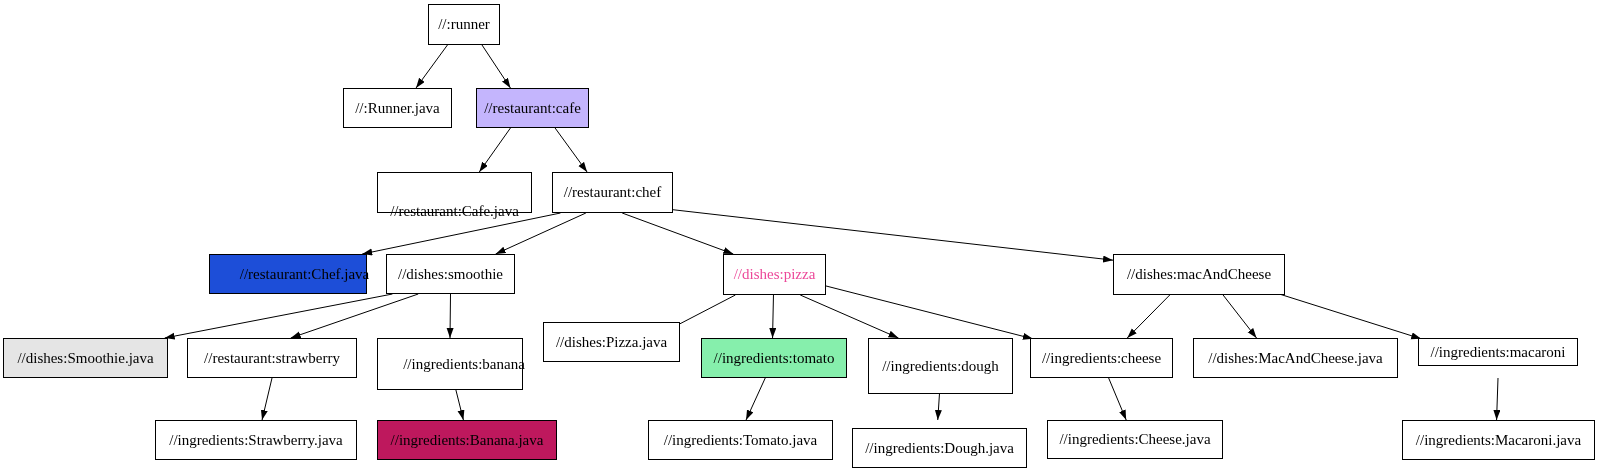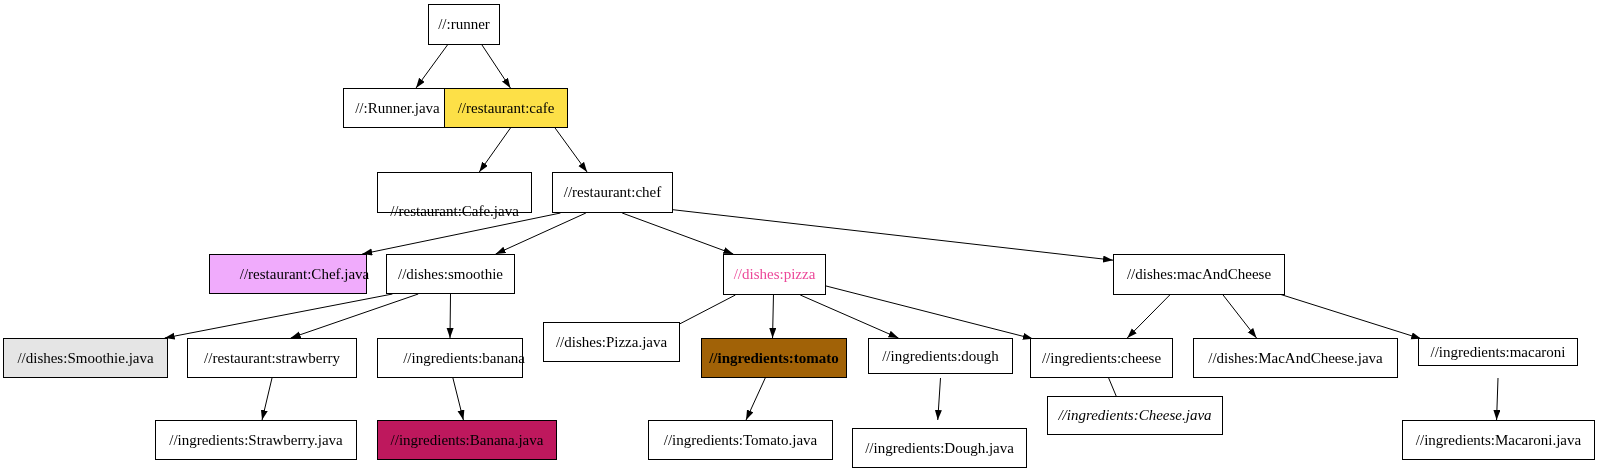--- a/index.html
+++ b/index.html
@@ -66,57 +66,57 @@
       <line x1="940.5" y1="378" x2="937.75" y2="420" stroke="#000000" stroke-width="1" marker-end="url(#arrow)"></line>
       <line x1="1108.65" y1="378" x2="1126.2" y2="420" stroke="#000000" stroke-width="1" marker-end="url(#arrow)"></line>
       <line x1="1498" y1="378" x2="1496.57" y2="420" stroke="#000000" stroke-width="1" marker-end="url(#arrow)"></line>
     </svg>
 <div class="node" style="left: 428px; top: 4px; width: 72px; height: 41px; border-color: rgb(0, 0, 0); background: rgb(255, 255, 255);">
     <span class="label" style="color: rgb(0, 0, 0);">//:runner</span>
   </div>
     <div class="node" style="left: 343px; top: 88px; width: 109px; height: 40px; border-color: rgb(0, 0, 0); background: rgb(255, 255, 255);">
     <span class="label" style="color: rgb(0, 0, 0);">//:Runner.java</span>
   </div>
-    <div class="node" style="left: 444px; top: 88px; width: 124px; height: 40px; border-color: rgb(0, 0, 0); background: #fde047;">
+    <div class="node" style="left: 476px; top: 88px; width: 113px; height: 40px; border-color: rgb(0, 0, 0); background: #c4b5fd;">
     <span class="label" style="color: rgb(0, 0, 0);">//restaurant:cafe</span>
   </div>
     <div class="node" style="left: 377px; top: 172px; width: 155px; height: 41px; border-color: rgb(0, 0, 0); background: rgb(255, 255, 255);">
     <span class="label" style="color: rgb(0, 0, 0); margin-top: 37px;">//restaurant:Cafe.java</span>
   </div>
     <div class="node" style="left: 552px; top: 172px; width: 121px; height: 41px; border-color: rgb(0, 0, 0); background: rgb(255, 255, 255);">
     <span class="label" style="color: rgb(0, 0, 0);">//restaurant:chef</span>
   </div>
-    <div class="node" style="left: 209px; top: 254px; width: 158px; height: 40px; border-color: rgb(0, 0, 0); background: #f0abfc; padding-left: 33px;">
+    <div class="node" style="left: 209px; top: 254px; width: 158px; height: 40px; border-color: rgb(0, 0, 0); background: #1d4ed8; padding-left: 33px;">
     <span class="label" style="color: rgb(0, 0, 0);">//restaurant:Chef.java</span>
   </div>
     <div class="node" style="left: 386px; top: 254px; width: 129px; height: 40px; border-color: rgb(0, 0, 0); background: rgb(255, 255, 255);">
     <span class="label" style="color: rgb(0, 0, 0);">//dishes:smoothie</span>
   </div>
     <div class="node" style="left: 723px; top: 254px; width: 103px; height: 41px; border-color: rgb(0, 0, 0); background: rgb(255, 255, 255);">
     <span class="label" style="color: #ec4899;">//dishes:pizza</span>
   </div>
     <div class="node" style="left: 1113px; top: 254px; width: 172px; height: 41px; border-color: rgb(0, 0, 0); background: rgb(255, 255, 255);">
     <span class="label" style="color: rgb(0, 0, 0);">//dishes:macAndCheese</span>
   </div>
     <div class="node" style="left: 3px; top: 338px; width: 165px; height: 40px; border-color: rgb(0, 0, 0); background: #e5e5e5;">
     <span class="label" style="color: rgb(0, 0, 0);">//dishes:Smoothie.java</span>
   </div>
     <div class="node" style="left: 187px; top: 338px; width: 170px; height: 40px; border-color: rgb(0, 0, 0); background: rgb(255, 255, 255);">
     <span class="label" style="color: rgb(0, 0, 0);">//restaurant:strawberry</span>
   </div>
-    <div class="node" style="left: 377px; top: 338px; width: 146px; height: 40px; border-color: rgb(0, 0, 0); background: rgb(255, 255, 255); padding-left: 28px;">
+    <div class="node" style="left: 377px; top: 338px; width: 146px; height: 52px; border-color: rgb(0, 0, 0); background: rgb(255, 255, 255); padding-left: 28px;">
     <span class="label" style="color: rgb(0, 0, 0);">//ingredients:banana</span>
   </div>
     <div class="node" style="left: 543px; top: 322px; width: 137px; height: 40px; border-color: rgb(0, 0, 0); background: rgb(255, 255, 255);">
     <span class="label" style="color: rgb(0, 0, 0);">//dishes:Pizza.java</span>
   </div>
-    <div class="node" style="left: 701px; top: 338px; width: 146px; height: 40px; border-color: rgb(0, 0, 0); background: #a16207; font-weight: bold;">
+    <div class="node" style="left: 701px; top: 338px; width: 146px; height: 40px; border-color: rgb(0, 0, 0); background: #86efac;">
     <span class="label" style="color: rgb(0, 0, 0);">//ingredients:tomato</span>
   </div>
-    <div class="node" style="left: 868px; top: 338px; width: 145px; height: 36px; border-color: rgb(0, 0, 0); background: rgb(255, 255, 255);">
+    <div class="node" style="left: 868px; top: 338px; width: 145px; height: 56px; border-color: rgb(0, 0, 0); background: rgb(255, 255, 255);">
     <span class="label" style="color: rgb(0, 0, 0);">//ingredients:dough</span>
   </div>
     <div class="node" style="left: 1030px; top: 338px; width: 143px; height: 40px; border-color: rgb(0, 0, 0); background: rgb(255, 255, 255);">
     <span class="label" style="color: rgb(0, 0, 0);">//ingredients:cheese</span>
   </div>
     <div class="node" style="left: 1193px; top: 338px; width: 205px; height: 40px; border-color: rgb(0, 0, 0); background: rgb(255, 255, 255);">
     <span class="label" style="color: rgb(0, 0, 0);">//dishes:MacAndCheese.java</span>
   </div>
     <div class="node" style="left: 1418px; top: 338px; width: 160px; height: 28px; border-color: rgb(0, 0, 0); background: rgb(255, 255, 255);">
     <span class="label" style="color: rgb(0, 0, 0);">//ingredients:macaroni</span>
@@ -126,19 +126,19 @@
   </div>
     <div class="node" style="left: 377px; top: 420px; width: 180px; height: 40px; border-color: rgb(0, 0, 0); background: #be185d;">
     <span class="label" style="color: rgb(0, 0, 0);">//ingredients:Banana.java</span>
   </div>
     <div class="node" style="left: 648px; top: 420px; width: 185px; height: 40px; border-color: rgb(0, 0, 0); background: rgb(255, 255, 255);">
     <span class="label" style="color: rgb(0, 0, 0);">//ingredients:Tomato.java</span>
   </div>
     <div class="node" style="left: 852px; top: 420px; width: 175px; height: 40px; border-color: rgb(0, 0, 0); background: rgb(255, 255, 255); margin-top: 8px;">
     <span class="label" style="color: rgb(0, 0, 0);">//ingredients:Dough.java</span>
   </div>
-    <div class="node" style="left: 1047px; top: 396px; width: 176px; height: 39px; border-color: rgb(0, 0, 0); background: rgb(255, 255, 255); font-style: italic;">
+    <div class="node" style="left: 1047px; top: 420px; width: 176px; height: 39px; border-color: rgb(0, 0, 0); background: rgb(255, 255, 255);">
     <span class="label" style="color: rgb(0, 0, 0);">//ingredients:Cheese.java</span>
   </div>
     <div class="node" style="left: 1402px; top: 420px; width: 193px; height: 40px; border-color: rgb(0, 0, 0); background: rgb(255, 255, 255);">
     <span class="label" style="color: rgb(0, 0, 0);">//ingredients:Macaroni.java</span>
   </div>
   </div>
 
 </body></html>

